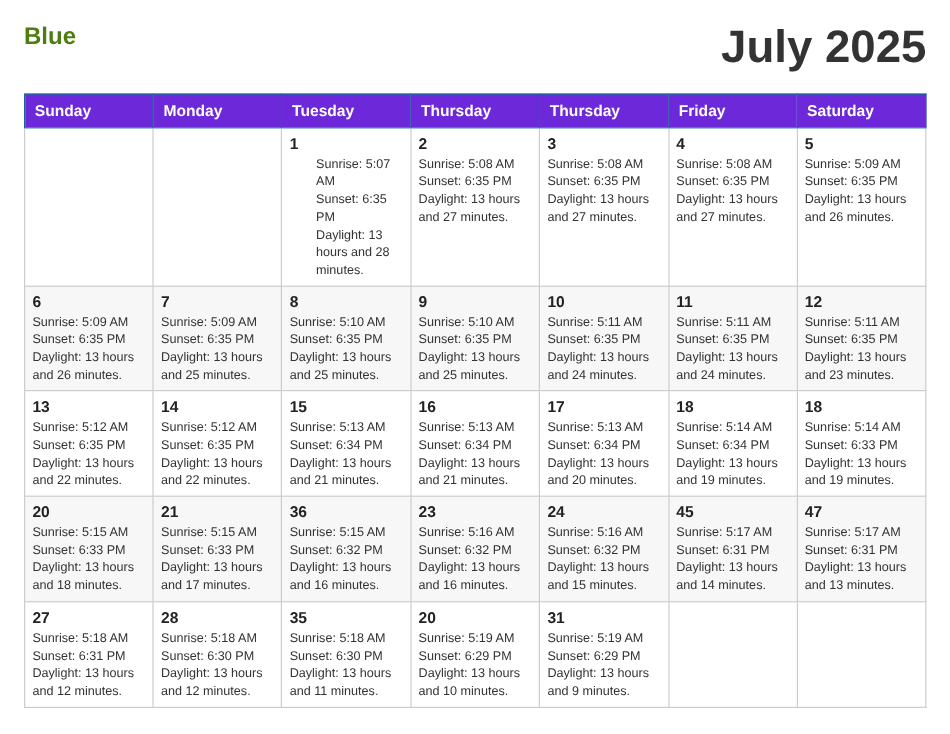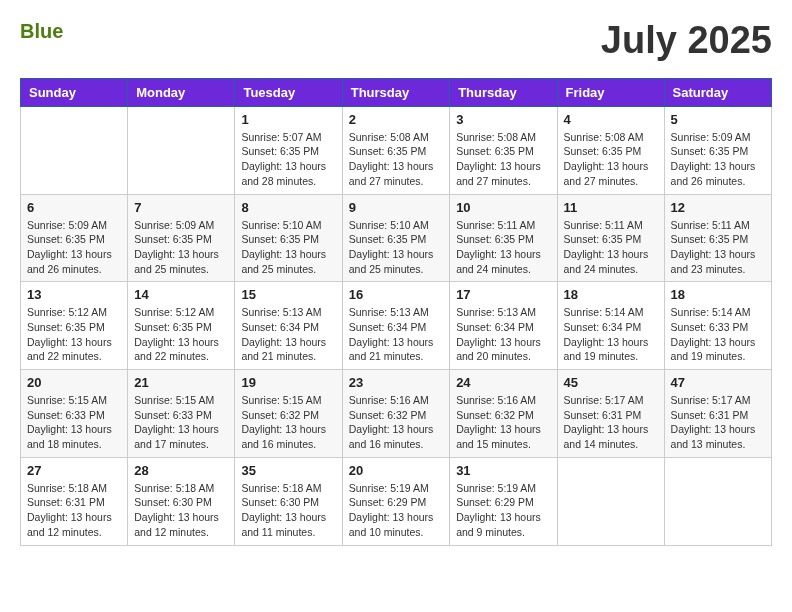--- a/index.html
+++ b/index.html
@@ -117,21 +117,21 @@
         <th>Friday</th>
         <th>Saturday</th>
       </tr>
   </thead>
   <tbody id="calendar-body">
   <tr>
         <td class="empty-cell"></td>
         <td class="empty-cell"></td>
         <td>
           <div class="day-number">1</div>
-          <div class="day-info" style="white-space: pre-line;">Sunrise: 5:07 AM
+          <div class="day-info" style="white-space: pre-line; margin-left: 22px;">Sunrise: 5:07 AM
 Sunset: 6:35 PM
 Daylight: 13 hours and 28 minutes.</div>
         </td>
         <td>
           <div class="day-number">2</div>
           <div class="day-info" style="white-space: pre-line;">Sunrise: 5:08 AM
 Sunset: 6:35 PM
 Daylight: 13 hours and 27 minutes.</div>
         </td>
         <td>
@@ -248,21 +248,21 @@
 Sunset: 6:33 PM
 Daylight: 13 hours and 18 minutes.</div>
         </td>
         <td>
           <div class="day-number">21</div>
           <div class="day-info" style="white-space: pre-line;">Sunrise: 5:15 AM
 Sunset: 6:33 PM
 Daylight: 13 hours and 17 minutes.</div>
         </td>
         <td>
-          <div class="day-number">19</div>
+          <div class="day-number">36</div>
           <div class="day-info" style="white-space: pre-line;">Sunrise: 5:15 AM
 Sunset: 6:32 PM
 Daylight: 13 hours and 16 minutes.</div>
         </td>
         <td>
           <div class="day-number">23</div>
           <div class="day-info" style="white-space: pre-line;">Sunrise: 5:16 AM
 Sunset: 6:32 PM
 Daylight: 13 hours and 16 minutes.</div>
         </td>

